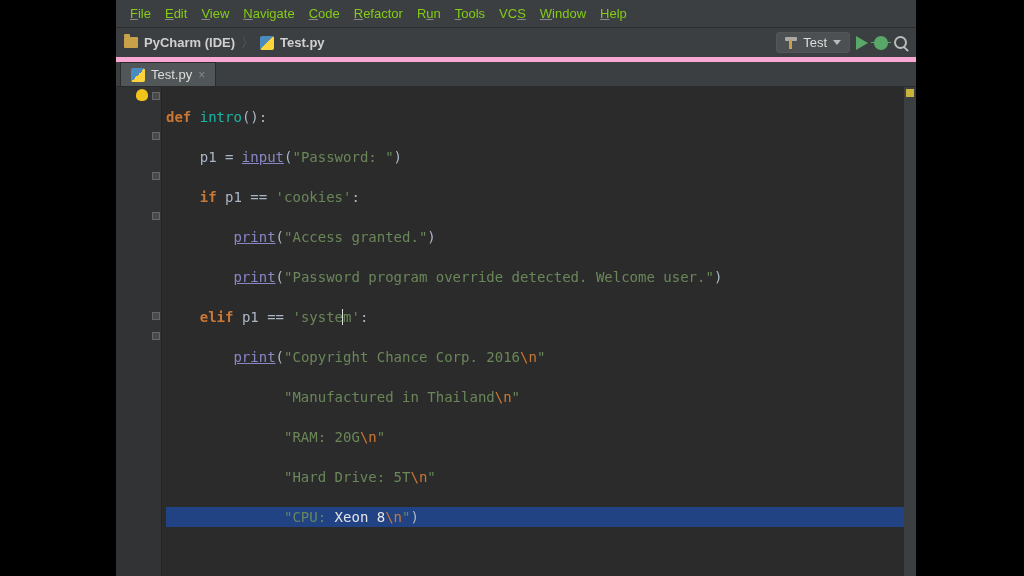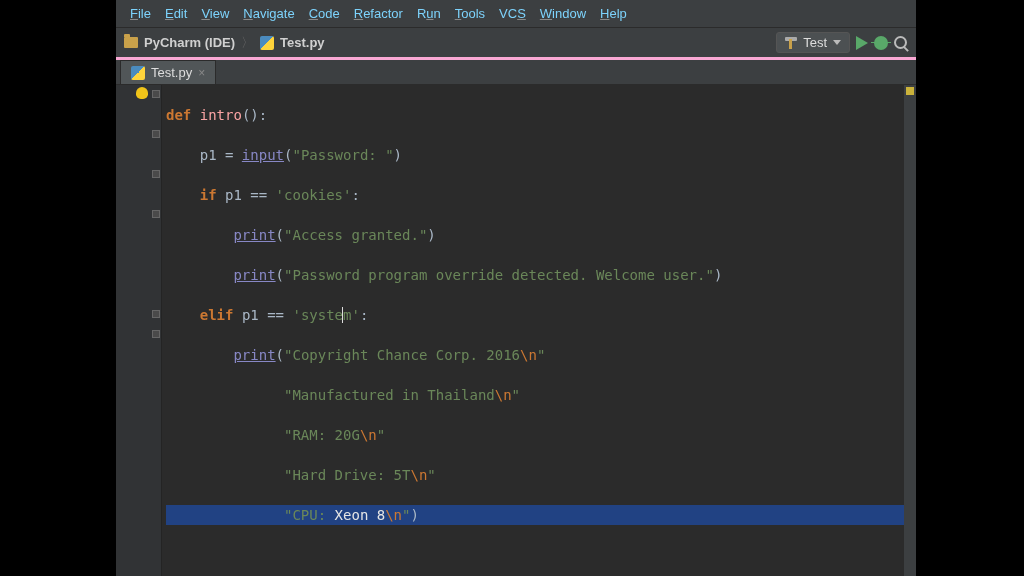--- a/index.html
+++ b/index.html
@@ -1,21 +1,21 @@
 <!DOCTYPE html>
 <html><head>
 <meta charset="utf-8">
 <style>
   * { margin: 0; padding: 0; box-sizing: border-box; }
   html, body { width: 1024px; height: 576px; overflow: hidden; background: #000; font-family: "Segoe UI", sans-serif; }
   .outer { position: absolute; left: 116px; top: 0; width: 800px; height: 576px; background: #3c3f41; color: #bbbbbb; display: flex; flex-direction: column; font-size: 13px; }
   .menubar { display: flex; gap: 2px; padding: 4px 8px; }
-  .menubar span { padding: 2px 6px; color: #7dd3fc; }
+  .menubar span { padding: 2px 6px; color: #84cc16; }
   .menubar span u { text-decoration: underline; text-decoration-color: #888; }
-  .toolbar { display: flex; align-items: center; padding: 4px 8px; gap: 6px; border-top: 1px solid #2b2b2b; border-bottom: 3px solid #f9a8d4; background: #3c3f41; }
+  .toolbar { display: flex; align-items: center; padding: 4px 8px; gap: 6px; border-top: 1px solid #2b2b2b; border-bottom: 5px solid #f9a8d4; background: #3c3f41; }
   .folder-icon { width: 14px; height: 11px; background: #c9a14a; border-radius: 1px; display: inline-block; position: relative; }
   .folder-icon::before { content: ""; position: absolute; top: -3px; left: 0; width: 6px; height: 3px; background: #c9a14a; border-radius: 1px 1px 0 0; }
   .pyfile-icon { width: 14px; height: 14px; display: inline-block; background: linear-gradient(135deg,#4b8bbe 50%,#ffd43b 50%); border-radius: 2px; }
   .toolbar .crumb { font-weight: bold; color: #d0d0d0; }
   .toolbar .sep { color: #666; }
   .spacer { flex: 1; }
   .run-combo { background: #4c5052; border: 1px solid #555; border-radius: 3px; padding: 2px 8px; display: flex; align-items: center; gap: 6px; color: #ddd; margin-left: 16px; }
   .hammer-icon { width: 12px; height: 12px; display: inline-block; position: relative; }
   .hammer-icon::before { content: ""; position: absolute; width: 12px; height: 4px; background: #aaa; top: 0; border-radius: 1px; }
   .hammer-icon::after { content: ""; position: absolute; width: 3px; height: 10px; background: #c9a14a; top: 2px; left: 4px; }
@@ -29,21 +29,21 @@
   .tabbar { display: flex; background: #3c3f41; padding-left: 4px; border-bottom: 1px solid #2b2b2b; }
   .tab { background: #515658; padding: 4px 10px; display: flex; align-items: center; gap: 6px; border: 1px solid #2b2b2b; border-bottom: none; color: #ddd; }
   .tab .close { color: #888; font-size: 12px; }
   .editor-wrap { flex: 1; display: flex; background: #2b2b2b; position: relative; font-family: "Consolas","DejaVu Sans Mono",monospace; font-size: 14px; line-height: 20px; }
   .gutter { width: 46px; background: #313335; border-right: 1px solid #242424; position: relative; }
   .fold { position: absolute; left: 36px; width: 8px; height: 8px; border: 1px solid #666; background: #4a4a4a; }
   .code { flex: 1; position: relative; padding-left: 4px; white-space: pre; color: #a9b7c6; }
   .line { height: 20px; }
   .line.sel { background: #214283; }
   .kw { color: #cc7832; font-weight: bold; }
-  .fn { color: #fca5a5; }
+  .fn { color: #14b8a6; }
   .str { color: #6a8759; }
   .esc { color: #cc7832; }
   .builtin { color: #8888c6; text-decoration: underline; }
   .dim { color: #e5e5e5; }
   .scrollbar { width: 12px; background: #3c3f41; }
   .marker { width: 8px; height: 8px; background: #cbb33b; margin: 2px auto 0; }
   .lightbulb { position: absolute; top: 2px; left: 20px; width: 12px; height: 12px; background: #f0c419; border-radius: 50% 50% 40% 40%; }
   .caret { position: absolute; width: 1px; height: 16px; background: #ddd; top: 222px; left: 180px; }
 </style>
 </head>

